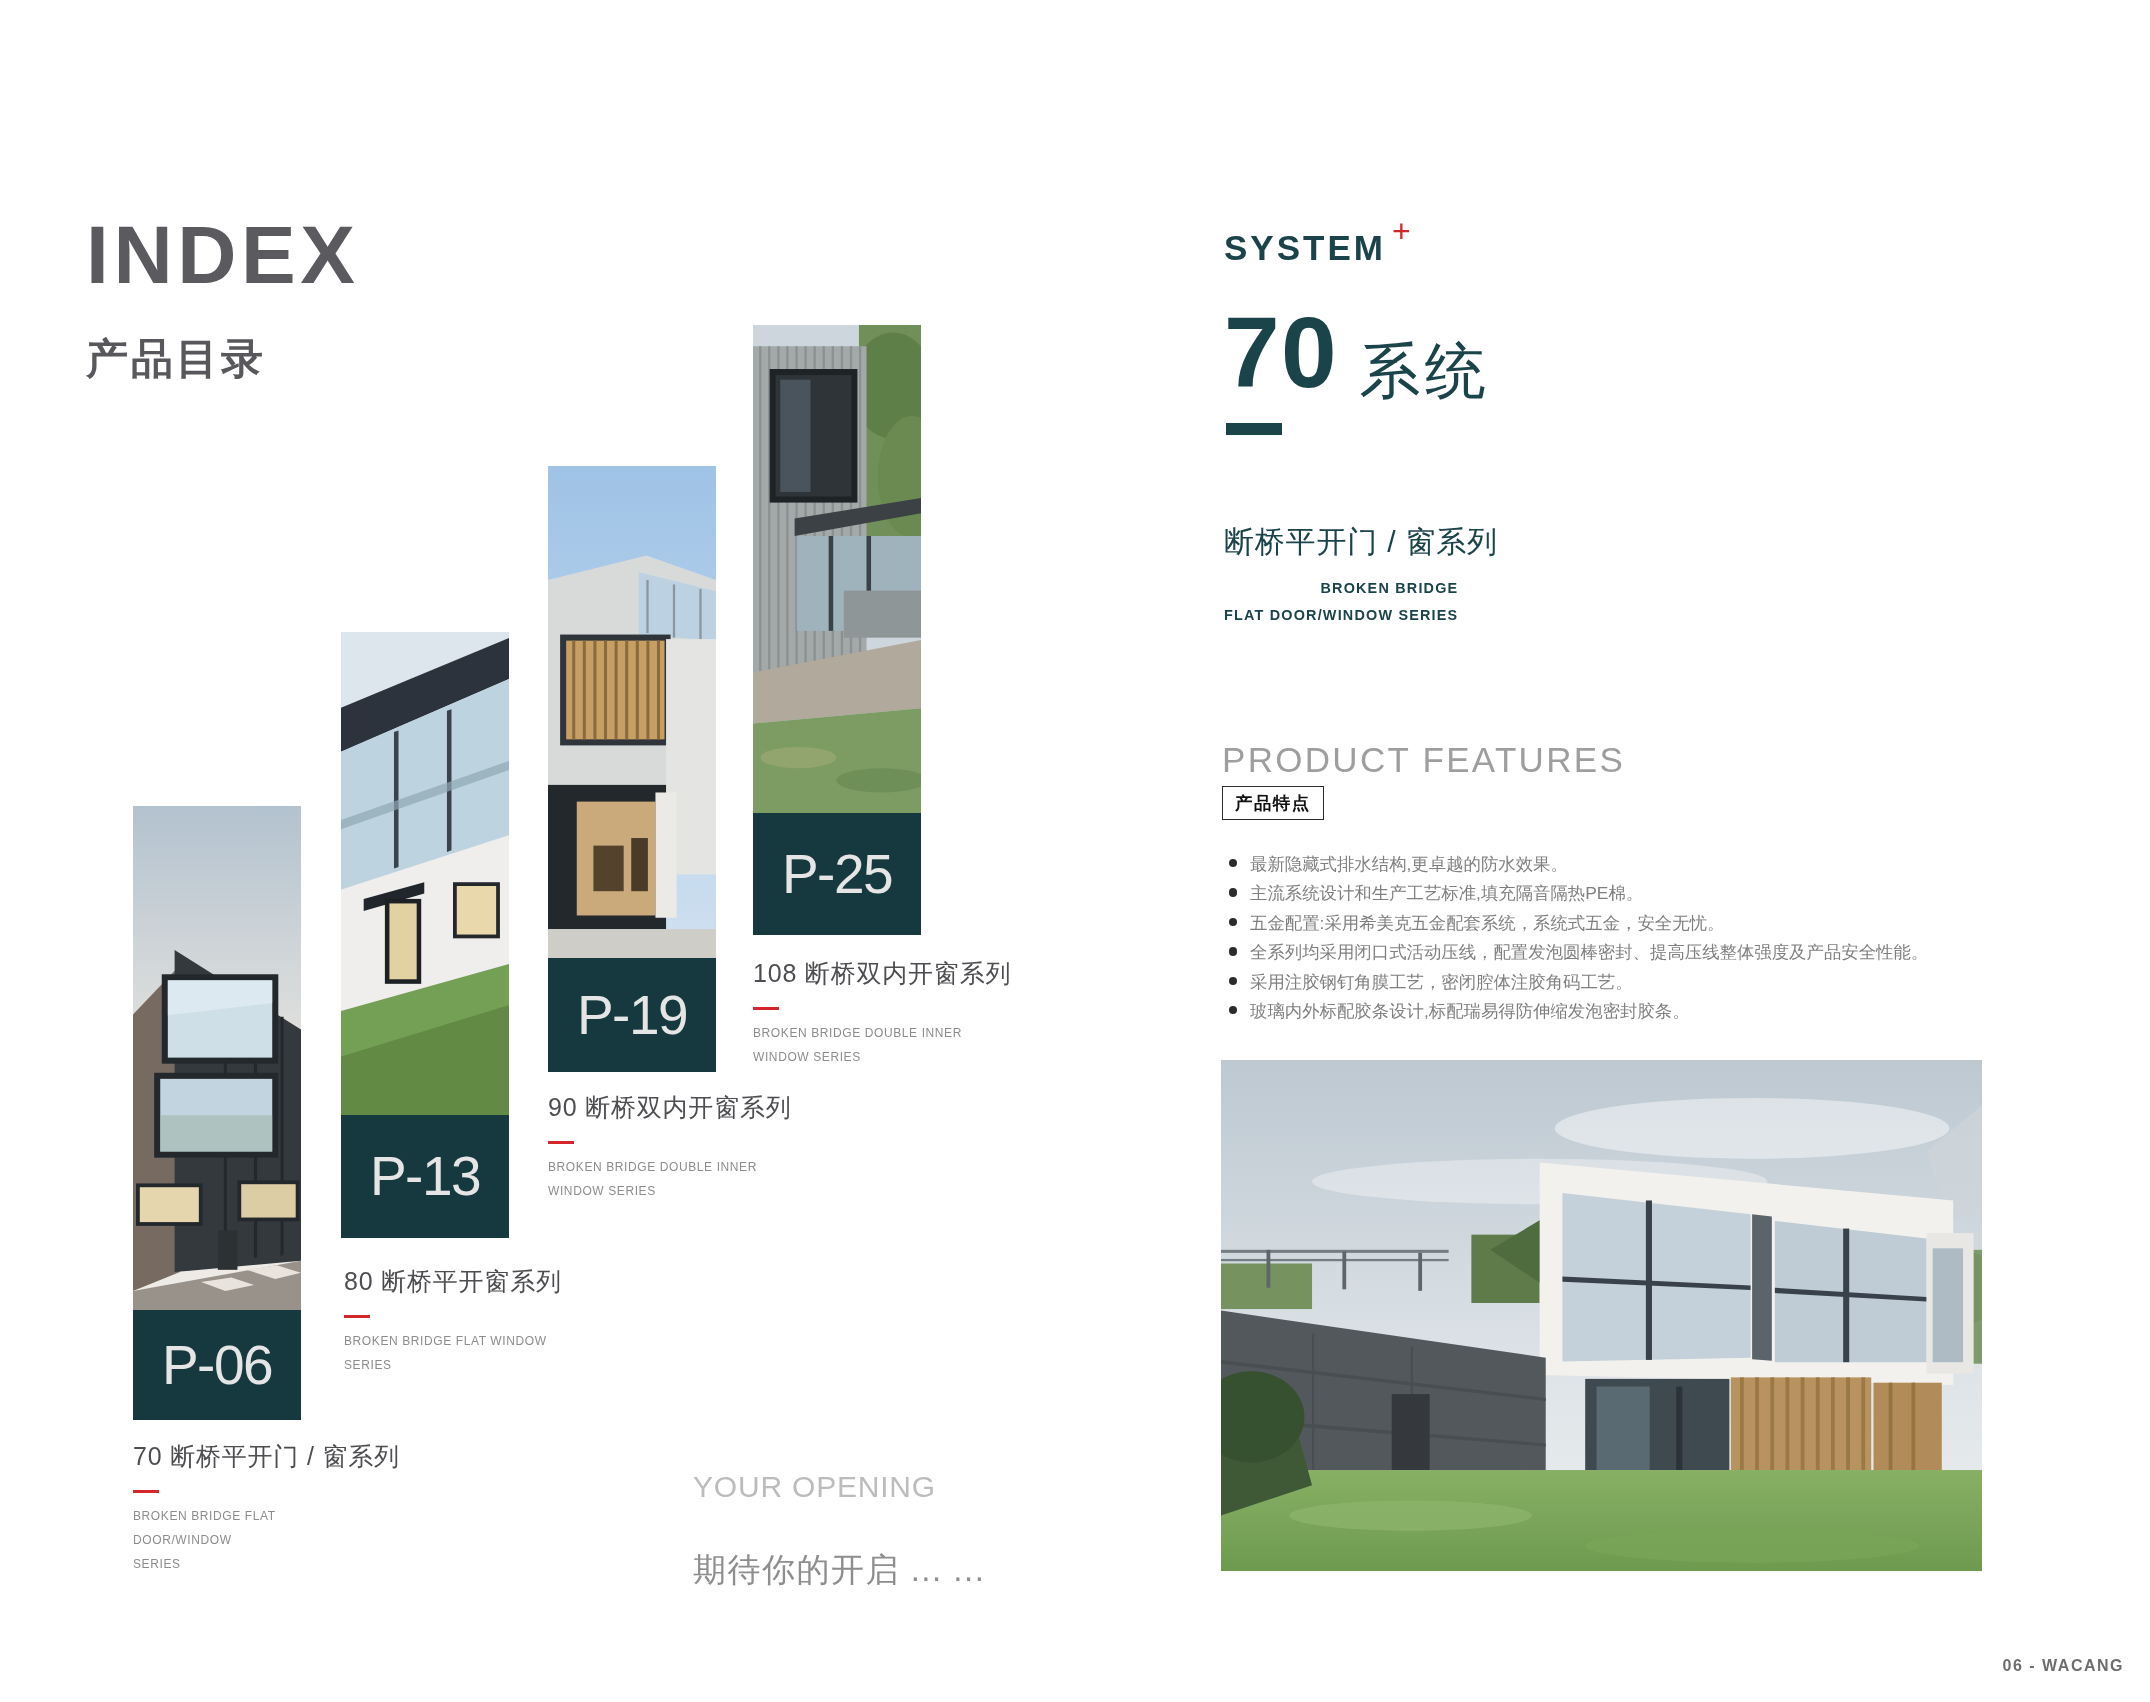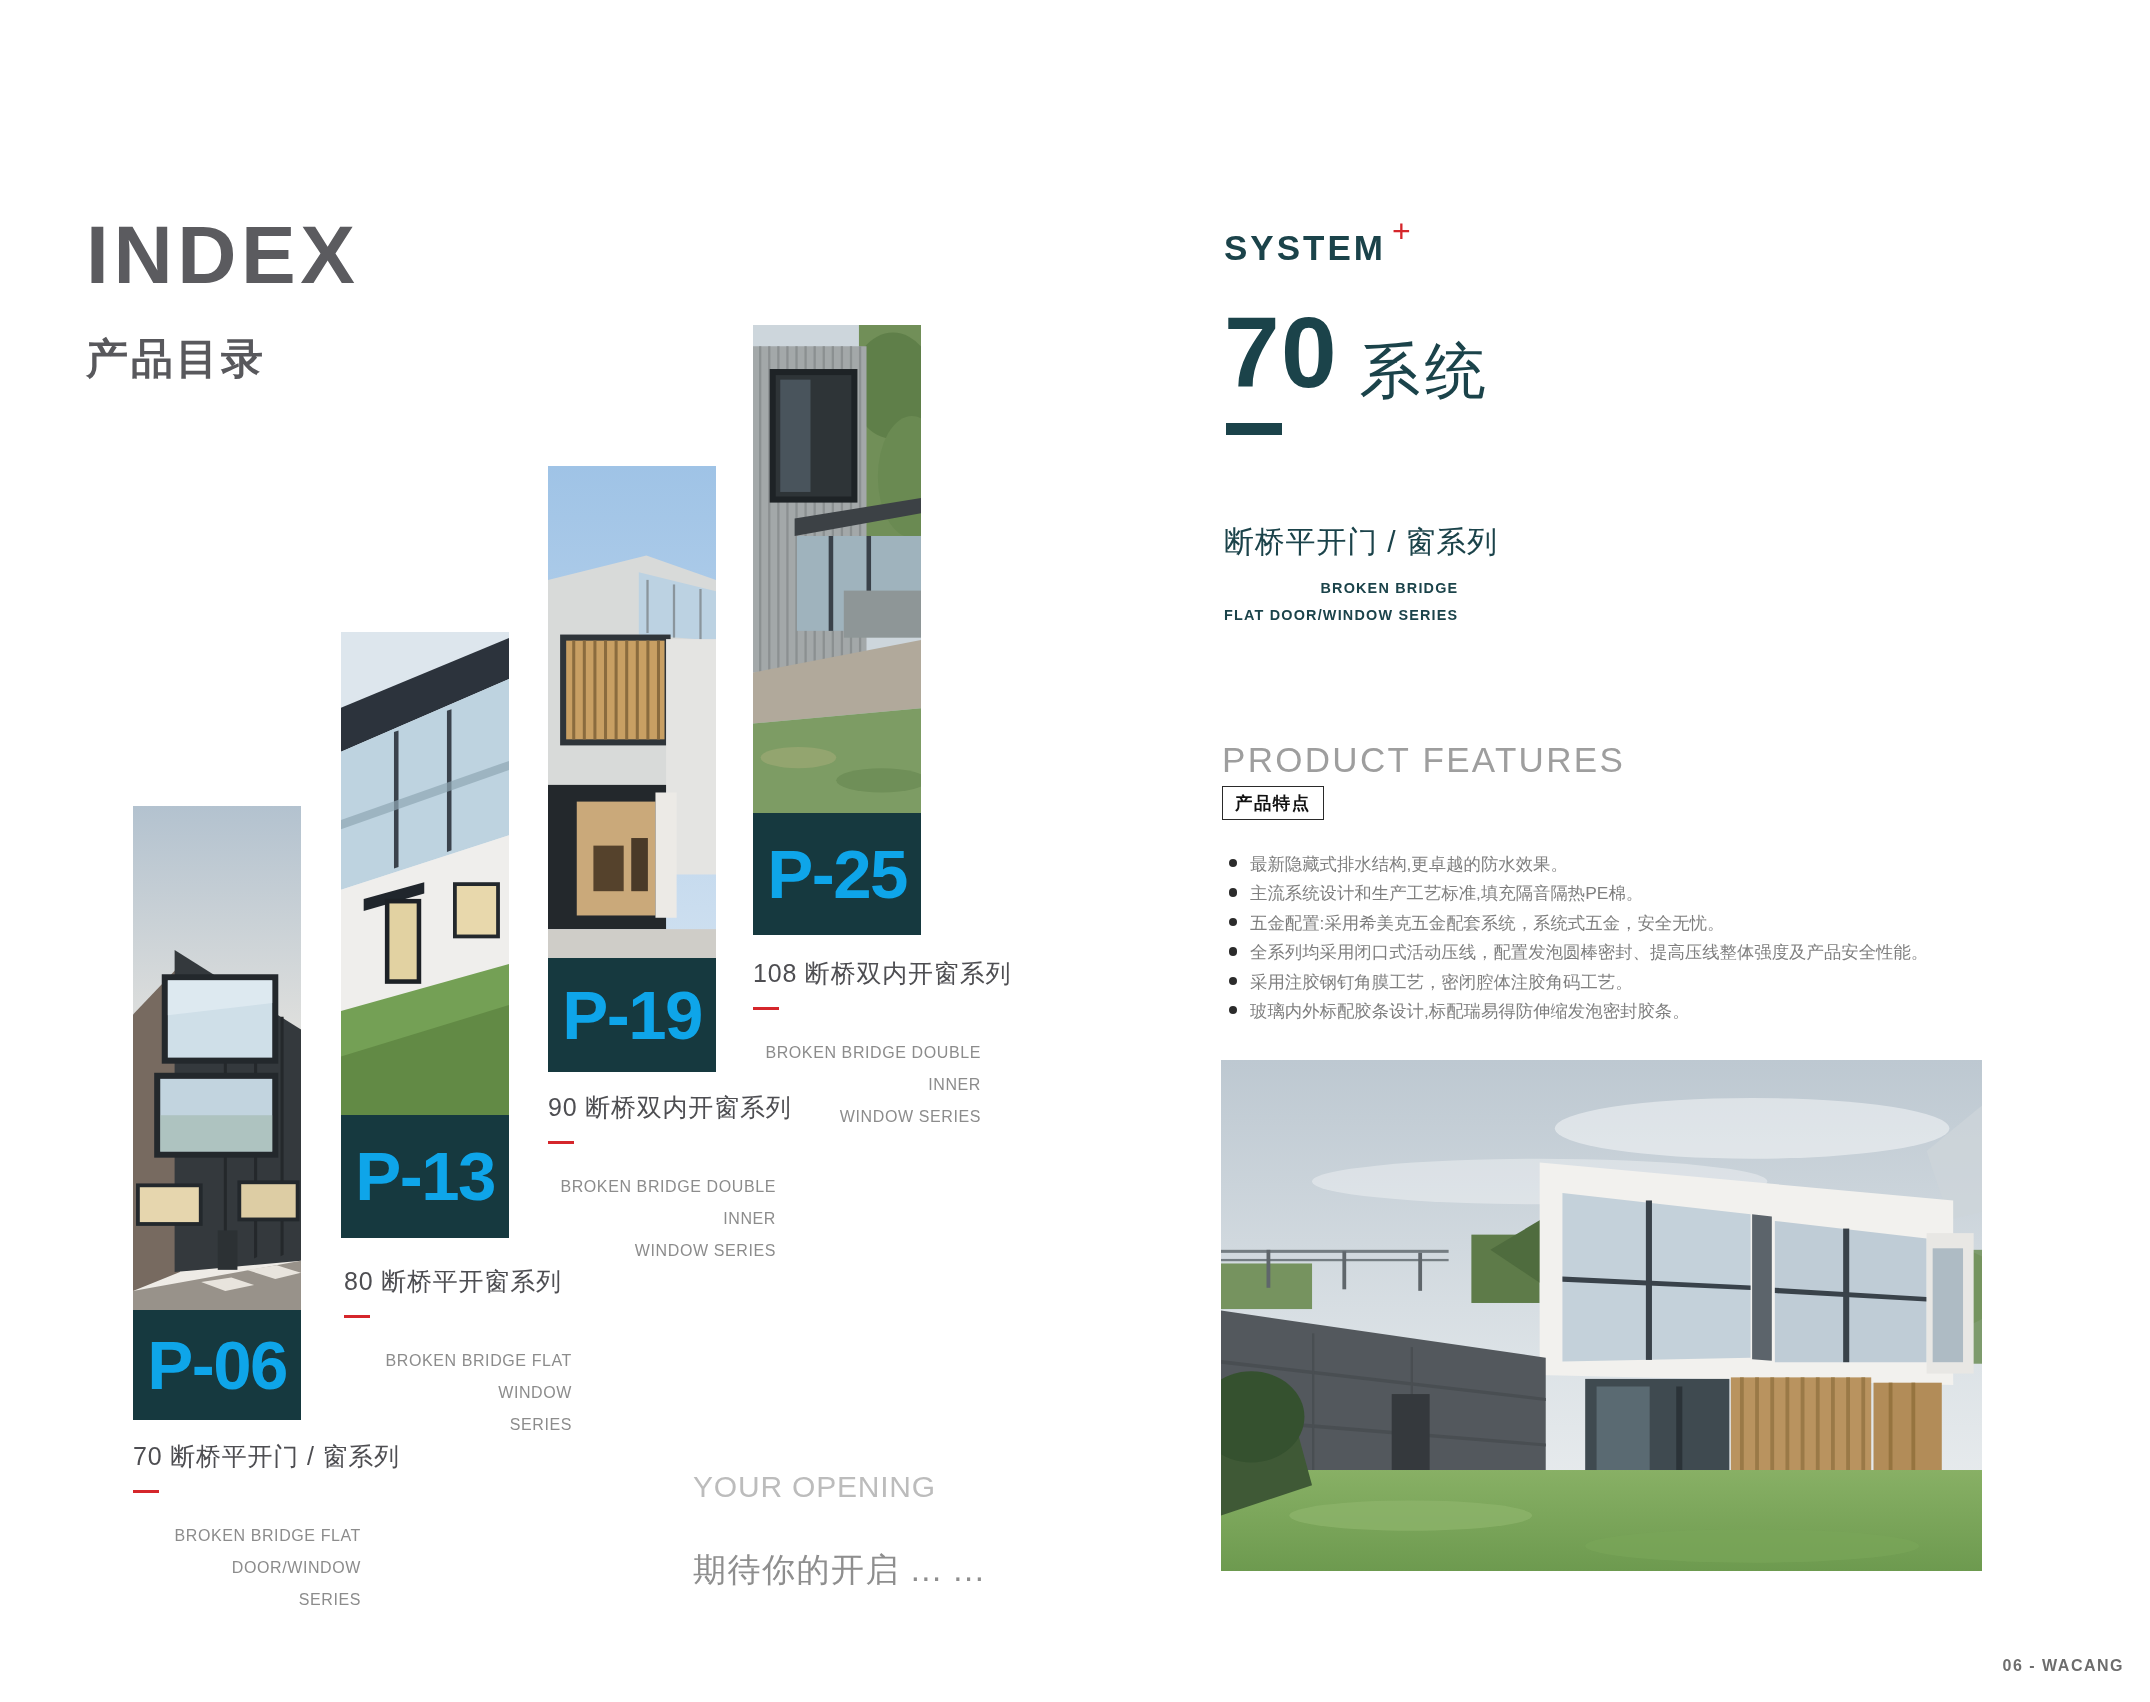--- a/index.html
+++ b/index.html
@@ -8,26 +8,26 @@
   .abs{position:absolute;}
 
   
   .index-title{font-size:82px;font-weight:700;color:#5b5b5f;letter-spacing:4.6px;line-height:1;}
   .index-sub{font-size:42px;font-weight:700;color:#58585c;letter-spacing:3px;line-height:1;}
 
   .strip{position:absolute;width:168px;}
   .strip .photo{position:absolute;left:0;width:168px;overflow:hidden;}
   .strip .codeblock{position:absolute;left:0;width:168px;background:#16393f;display:flex;
                     align-items:center;justify-content:center;overflow:hidden;}
-  .strip .code{font-size:69px;font-weight:700;color:#0ea5e9;letter-spacing:-1.5px;line-height:1;}
+  .strip .code{font-size:55px;font-weight:400;color:#e5e5e5;letter-spacing:-1.5px;line-height:1;}
 
   .caption{position:absolute;width:228px;}
   .cap-title{font-size:25px;color:#4e4e52;letter-spacing:0.8px;white-space:nowrap;}
   .cap-dash{width:26px;height:3.8px;background:#d5262b;margin-top:16.7px;}
-  .cap-en{margin-top:27px;font-size:16px;color:#8c8c8c;letter-spacing:0.6px;line-height:2.0;text-align:right;}
+  .cap-en{margin-top:11px;font-size:12px;color:#8c8c8c;letter-spacing:0.6px;line-height:2.0;}
 
   .outro-en{font-size:30px;font-weight:300;color:#bcbcbc;letter-spacing:0.8px;line-height:1.55;}
   .outro-zh{font-size:33px;color:#8e8e8e;letter-spacing:1.5px;}
 
   
   .brand{font-size:35px;font-weight:600;color:#1b434a;letter-spacing:3px;}
   .brand sup{color:#d5262b;font-size:32px;font-weight:400;position:relative;top:-4.6px;left:6px;}
   .sysnum{font-size:100px;font-weight:700;color:#1b434a;line-height:1;letter-spacing:1.5px;}
   .sysword{font-size:61px;font-weight:100;color:#1b434a;line-height:1;margin-left:21px;letter-spacing:4.6px;}
   .teal-dash{width:56px;height:12px;background:#1b434a;}

